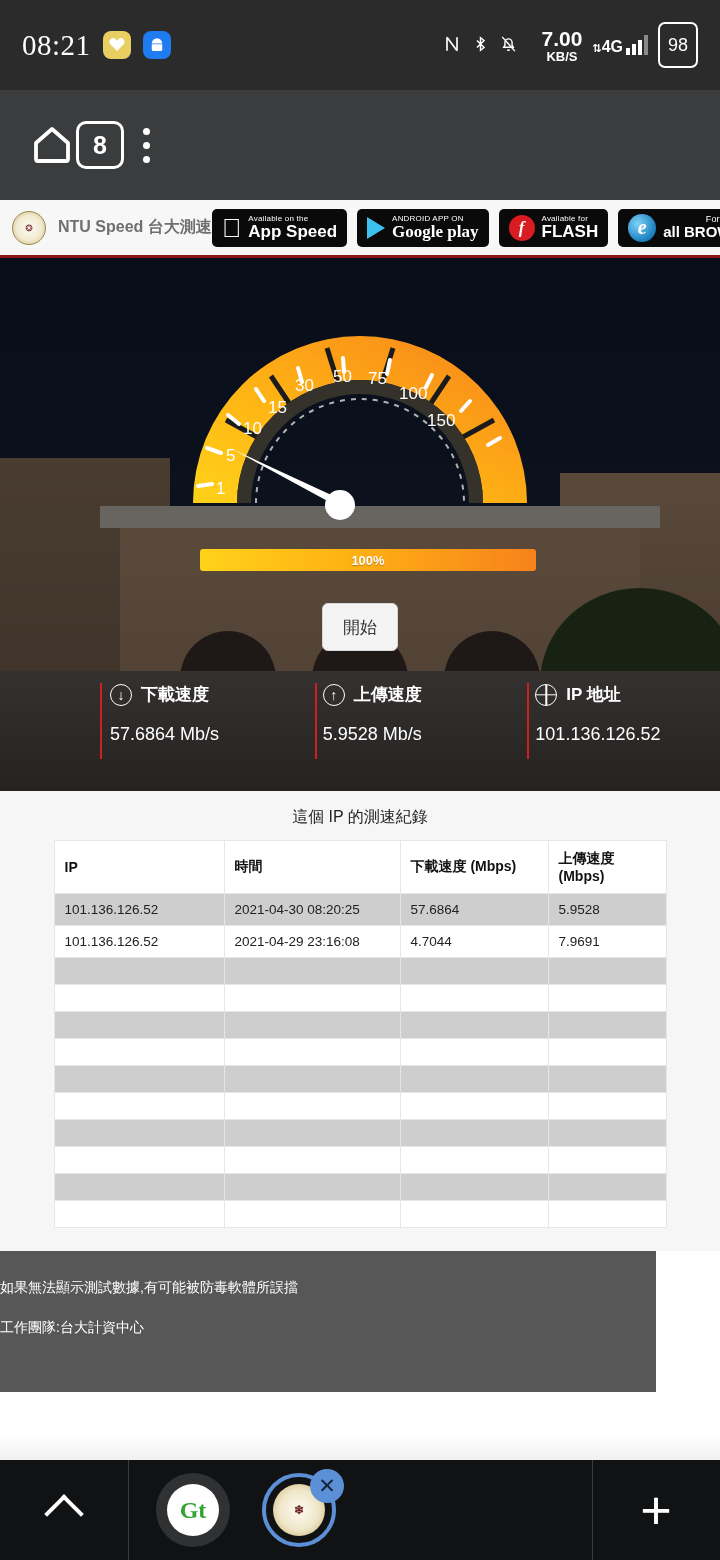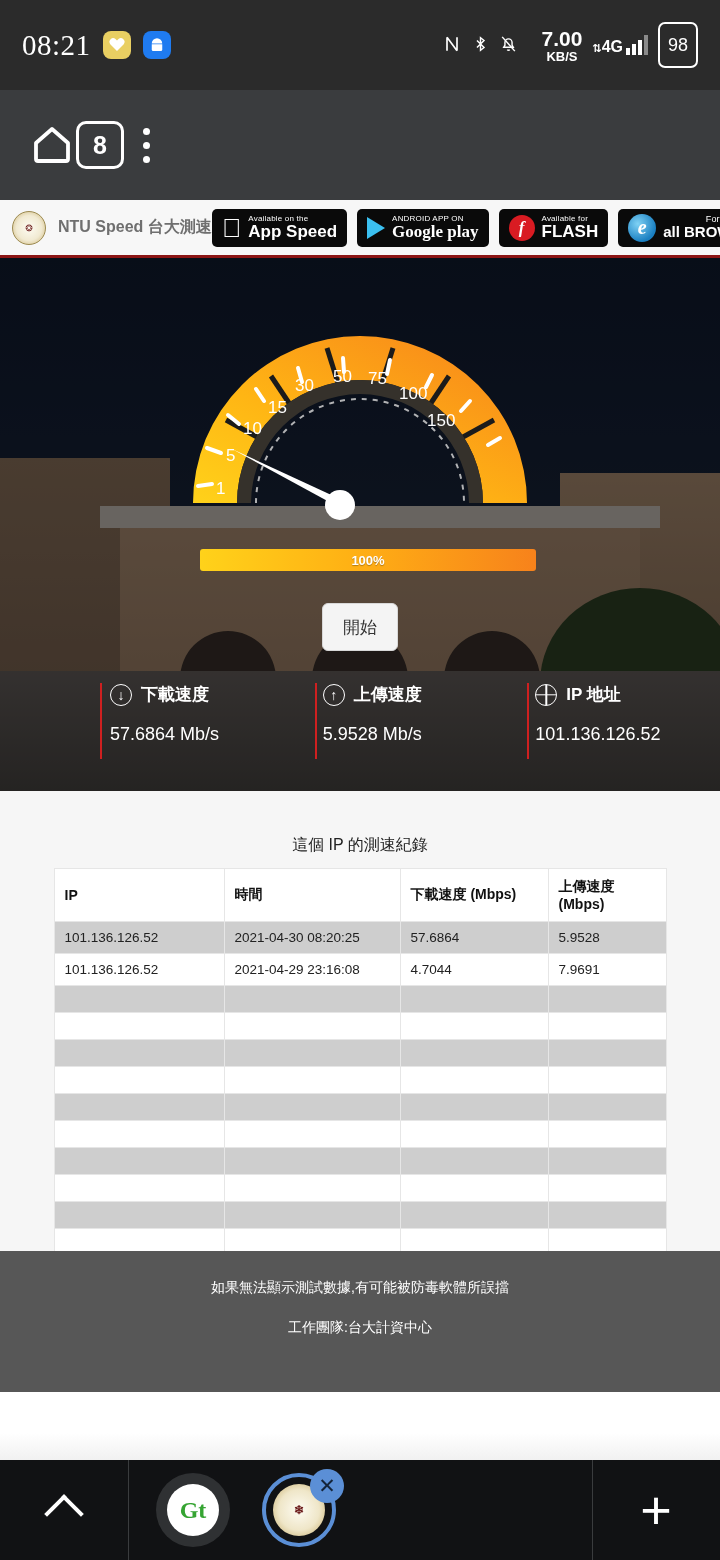--- a/index.html
+++ b/index.html
@@ -144,34 +144,34 @@
   .stat-label { color:#fff; font-size:17px; font-weight:bold; }
   .stat-val { color:#fff; font-size:18px; margin-top:18px; }
   .globe { width:22px;height:22px;border:1.6px solid #fff;border-radius:50%;position:relative;}
   .globe::before{content:"";position:absolute;left:50%;top:0;width:1.4px;height:100%;
                  background:#fff;transform:translateX(-50%);}
   .globe::after{content:"";position:absolute;top:50%;left:0;width:100%;height:1.4px;
                 background:#fff;transform:translateY(-50%);}
 
   
   .tablesec { position:absolute; top:791px; left:0; width:720px; height:460px; background:#f6f6f6; }
-  .table-title { text-align:center; font-size:16px; color:#222; padding-top:16px;margin-top:28px; }
+  .table-title { text-align:center; font-size:16px; color:#222; padding-top:16px; }
   table.rec { width: 612px; margin: 12px auto 0; border-collapse: collapse;
               background:#fff; border:1px solid #e2e2e2; table-layout: fixed; }
   table.rec th { text-align:left; font-size:14px; font-weight:bold; color:#111;
                  padding:9px 10px; border:1px solid #e6e6e6; background:#fff; height:32px;}
   table.rec td { font-size:13.5px; color:#222; padding:8px 10px; border:1px solid #e6e6e6;
                  height:27px; }
   table.rec tbody tr:nth-child(odd) td { background:#cecece; }
   table.rec tbody tr:nth-child(even) td { background:#fff; }
   col.c1{width:170px} col.c2{width:176px} col.c3{width:148px} col.c4{width:118px}
 
   
-  .footer { position:absolute; top:1251px; left:0; width:720px; height:141px;
-            background:#575757; color:#fff; text-align:center; }
+  .footer { position:absolute; top:1251px; left:0; width:656px; height:141px;
+            background:#575757; color:#fff; text-align:left; }
   .footer p { font-size:14px; margin-top:28px; }
   .footer p + p { margin-top:22px; }
 
   .whitegap { position:absolute; top:1392px; left:0; width:720px; height:68px;
               background:linear-gradient(180deg,#ffffff 0%, #ffffff 60%, #f1f1f1 100%); }
 
   
   .dock { position:absolute; top:1460px; left:0; width:720px; height:100px; background:#111214;
           display:flex; align-items:center; }
   .dock-sep { position:absolute; top:0; bottom:0; width:1px; background:#3a3c3e; }

